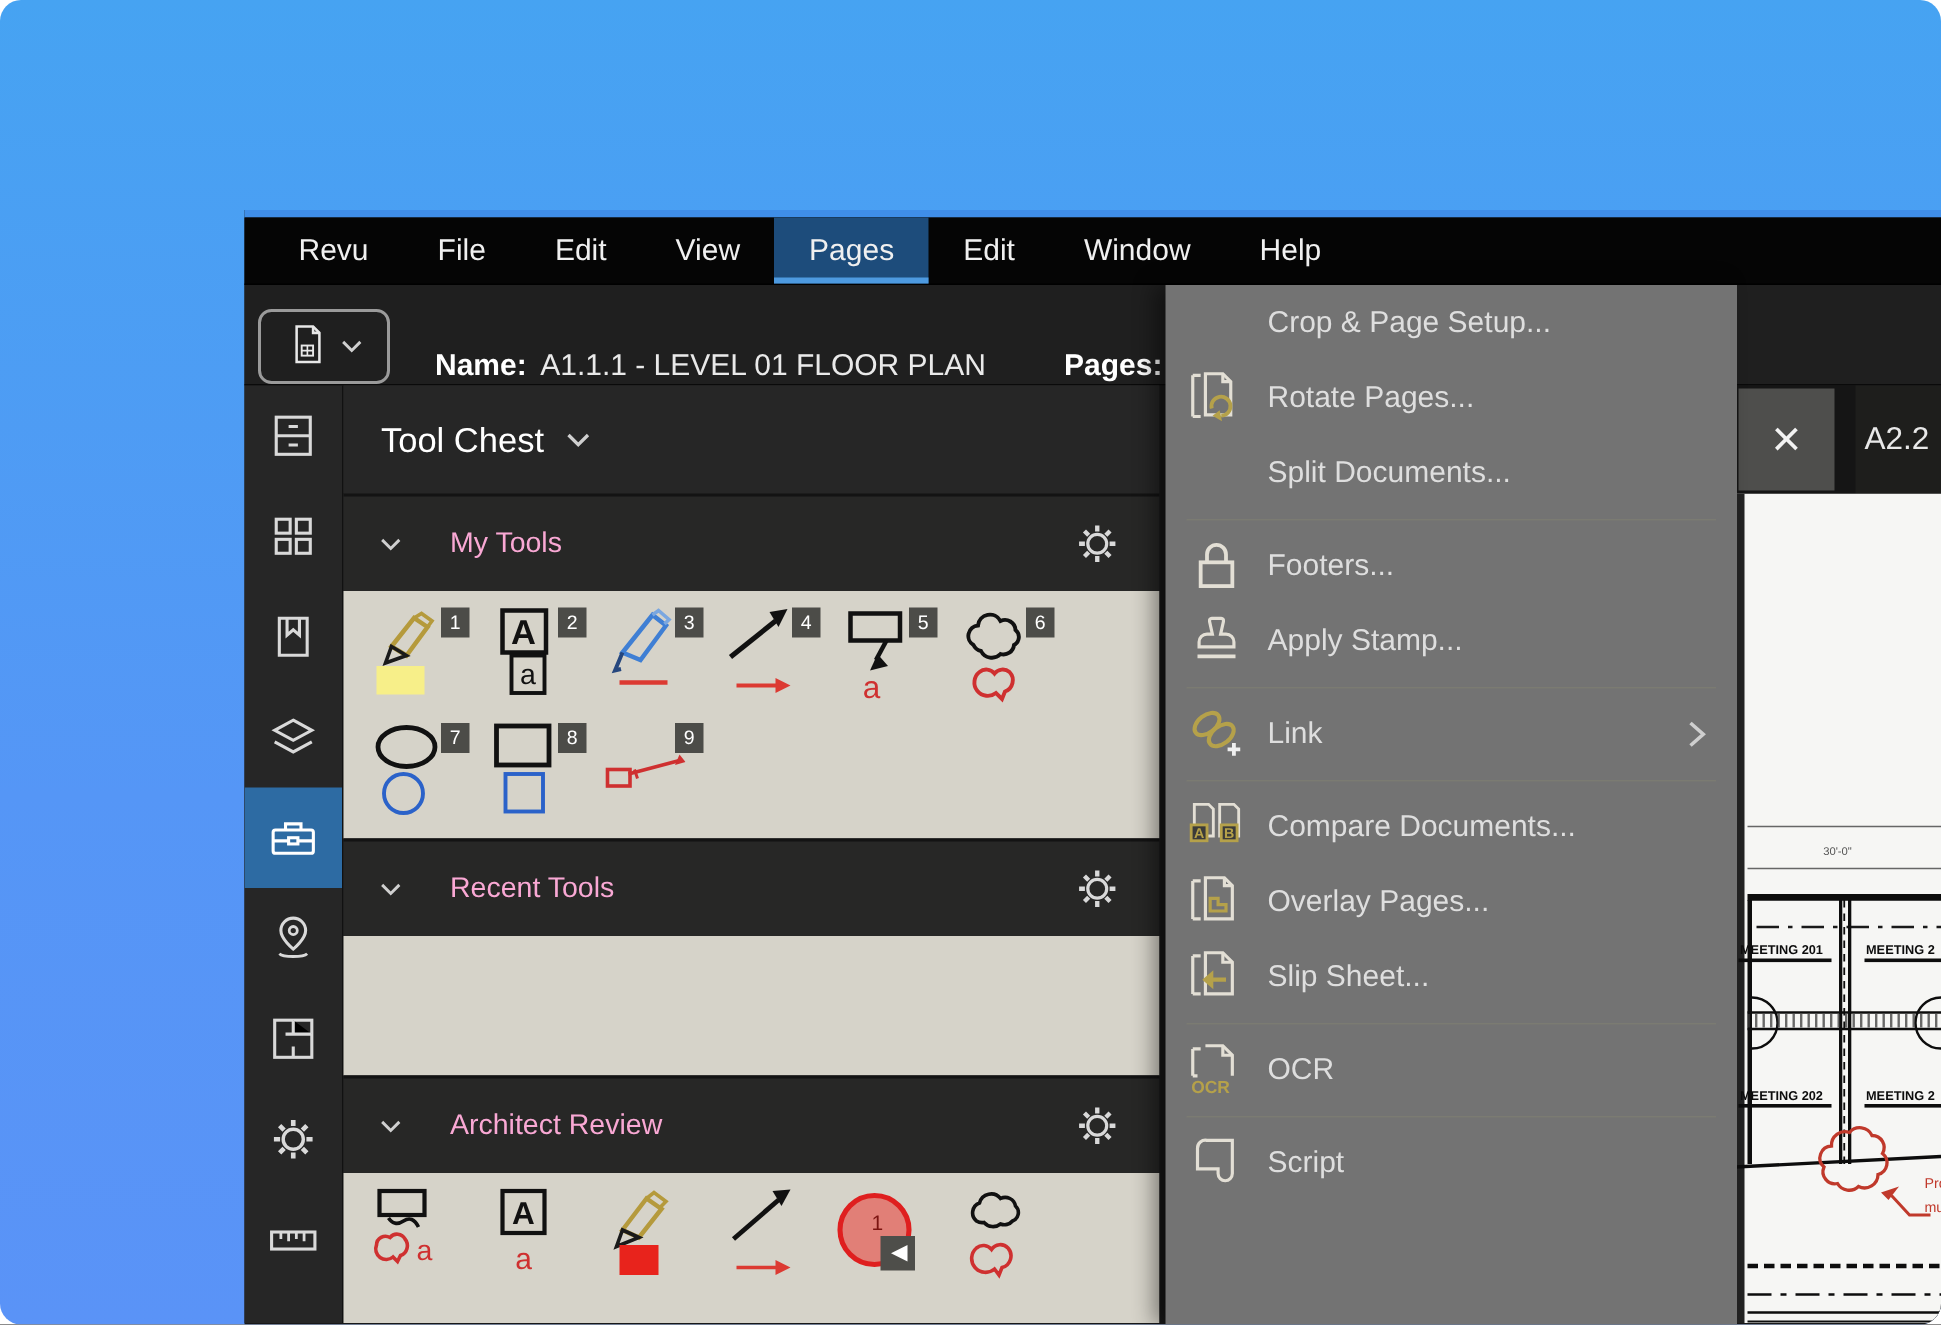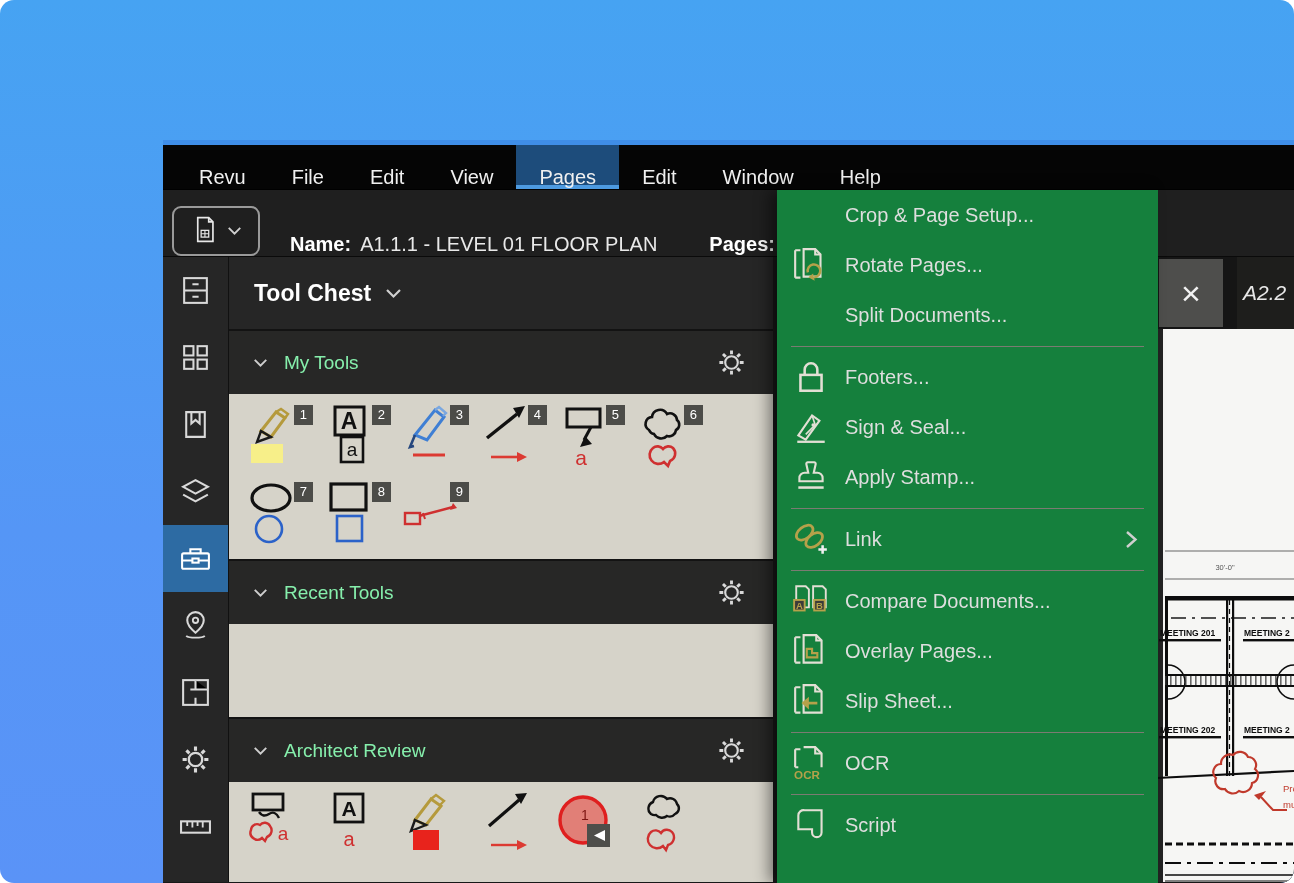--- a/index.html
+++ b/index.html
@@ -9,21 +9,21 @@
     background:linear-gradient(180deg,#46a3f2 0%,#5596f6 60%,#5a93f7 100%);
     border-radius:14px; overflow:hidden; }
 
   
   .app { position:absolute; left:163px; top:140px; right:0; bottom:0; background:#181818; }
   .top-accent { height:5px; background:#3f8ee8; }
 
   
   .menubar { height:45px; background:#050505; display:flex; align-items:stretch;
     padding-left:13px; border-bottom:1px solid #000; }
-  .mb-item { display:flex; align-items:flex-end; padding:0 23px; color:#f0f0f0;
+  .mb-item { display:flex; align-items:center; padding:0 23px; color:#f0f0f0;
     font-size:20px; cursor:default; }
   .mb-item.active { background:#1d4c7b; box-shadow:inset 0 -4px 0 #4d9ae0; }
 
   
   .infobar { height:67px; background:#1f1f1f; display:flex; align-items:flex-end;
     border-bottom:1px solid #0a0a0a; }
   .doc-btn { margin-left:9px; width:88px; height:50px; border:2px solid #9a9a9a;
     border-radius:9px; display:flex; align-items:center; justify-content:center; gap:9px; }
   .doc-btn .pg { width:27px; height:30px; }
   .doc-btn .chev { width:15px; height:10px; display:flex; }
@@ -37,26 +37,26 @@
   
   .sidebar { width:65px; background:#262626; overflow:hidden; flex:none; }
   .sb-item { height:67px; display:flex; align-items:center; justify-content:center; }
   .sb-item svg { width:33px; height:33px; }
   .sb-item.active { background:#2d6ba3; }
 
   
   .toolchest { width:545px; flex:none; background:#262626; display:flex; flex-direction:column;
     border-left:1px solid #111; }
   .tc-header { height:72px; display:flex; align-items:center; padding-left:25px; background:#262626; }
-  .tc-title { color:#ffffff; font-size:23px; font-weight:bold; }
+  .tc-title { color:#ffffff; font-size:23px; font-weight:normal; }
   .tc-header .chev { margin-left:14px; width:17px; height:11px; display:flex; }
   .tc-sheader { height:65px; display:flex; align-items:center; padding:0 26px 0 24px;
     background:#272726; border-top:2px solid #131313; }
   .tc-sheader .chev { width:15px; height:10px; display:flex; }
-  .tc-slabel { color:#86efac; font-size:19px; margin-left:16px; }
+  .tc-slabel { color:#f9a8d4; font-size:19px; margin-left:32px; }
   .tc-gear { margin-left:auto; width:31px; height:31px; }
   .tc-grid { height:165px; background:#d6d3c9; padding:10px 0 0 16px;
     display:grid; grid-template-columns:repeat(6,78px); grid-auto-rows:77px; }
   .tc-empty { height:93px; background:#d6d3c9; }
   .tc-row { flex:1; background:#d6d3c9; padding:8px 0 0 16px;
     display:grid; grid-template-columns:repeat(6,78px); grid-auto-rows:90px; overflow:hidden; }
   .tool { position:relative; width:70px; }
   .tool svg { width:56px; height:66px; display:block; }
   .badge { position:absolute; top:1px; right:2px; background:#4c4c48; color:#fff;
     font-size:13px; line-height:20px; padding:0 6px; }
@@ -66,27 +66,27 @@
 
   
   .docarea { flex:1; background:#191919; position:relative; }
   .doc-visible { position:absolute; right:0; top:0; width:137px; height:100%;
     display:flex; flex-direction:column; }
   .tabbar { height:72px; background:#151515; display:flex; align-items:center; flex:none; }
   .close-btn { margin-left:2px; width:64px; height:68px; background:#4e4e4c;
     display:flex; align-items:center; justify-content:center;
     color:#f2f2f2; font-size:34px; line-height:1; }
   .doc-tab { margin-left:14px; flex:1; height:72px; background:#1e1e1c; color:#e8e8e8;
-    font-size:21px; line-height:72px; padding-left:6px; overflow:hidden; white-space:nowrap;font-style:italic; }
+    font-size:21px; line-height:72px; padding-left:6px; overflow:hidden; white-space:nowrap; }
   .page-wrap { flex:1; }
   .page-wrap svg { display:block; }
 
   
   .batch-menu { position:absolute; left:614px; top:50px; width:381px; bottom:0;
-    background:#15803d; z-index:10; box-shadow:-8px 0 14px rgba(0,0,0,.45); overflow:hidden; }
+    background:#737373; z-index:10; box-shadow:-8px 0 14px rgba(0,0,0,.45); overflow:hidden; }
   .menu-item { height:50px; display:flex; align-items:center; }
   .menu-item .mi-icon { width:40px; height:44px; margin-left:14px; flex:none;
     display:flex; align-items:center; justify-content:center; }
   .menu-item .mi-icon svg { width:38px; height:40px; }
   .menu-item .mi-label { color:#dedede; font-size:20px; margin-left:14px; white-space:nowrap; }
   .menu-item .submenu-arrow { display:none; margin-left:auto; margin-right:20px; width:13px; height:19px; }
   .menu-item.has-submenu .submenu-arrow { display:flex; }
   .menu-sep { height:12px; display:flex; align-items:center; padding:0 14px; }
   .menu-sep i { display:block; width:100%; height:1px; background:#7b7b72; }
 </style>
@@ -538,32 +538,20 @@
               <rect x="8" y="16" width="20" height="15" stroke="#e3dfd5" fill="none" stroke-width="2.4"></rect>
               <path d="M12 16v-5a6 6 0 0 1 12 0v5" stroke="#e3dfd5" fill="none" stroke-width="2.4"></path>
             </svg>
           </span>
     <span class="mi-label">Footers...</span>
 
   </div>
         <div class="menu-item">
     <span class="mi-icon">
             <svg viewBox="0 0 36 36">
-              <path d="M6 26L19 7l7 5-13 18z" stroke="#e3dfd5" fill="none" stroke-width="2"></path>
-              <path d="M19 7l3 9-9 9" stroke="#e3dfd5" fill="none" stroke-width="1.5"></path>
-              <circle cx="20" cy="16" r="1.6" fill="#e3dfd5"></circle>
-              <path d="M5 32h26" stroke="#e3dfd5" stroke-width="2.2"></path>
-            </svg>
-          </span>
-    <span class="mi-label">Sign &amp; Seal...</span>
-
-  </div>
-        <div class="menu-item">
-    <span class="mi-icon">
-            <svg viewBox="0 0 36 36">
               <path d="M15 4h6c1 0 1.6.9 1.4 1.9L20.6 14H24a5 5 0 0 1 5 5v3H7v-3a5 5 0 0 1 5-5h3.4L13.6 5.9C13.4 4.9 14 4 15 4z" stroke="#e3dfd5" fill="none" stroke-width="2"></path>
               <path d="M6 28h24" stroke="#e3dfd5" stroke-width="2.4"></path>
             </svg>
           </span>
     <span class="mi-label">Apply Stamp...</span>
 
   </div>
         <div class="menu-sep">
           <i></i>
         </div>

